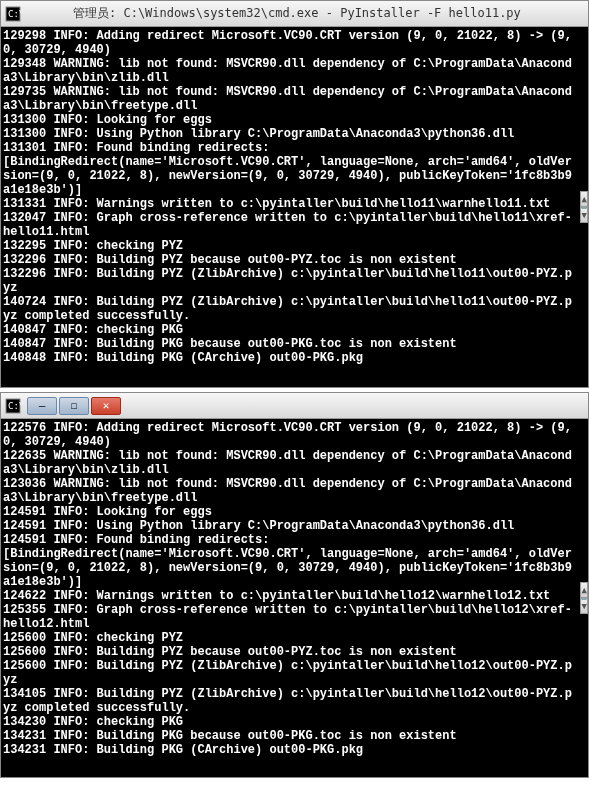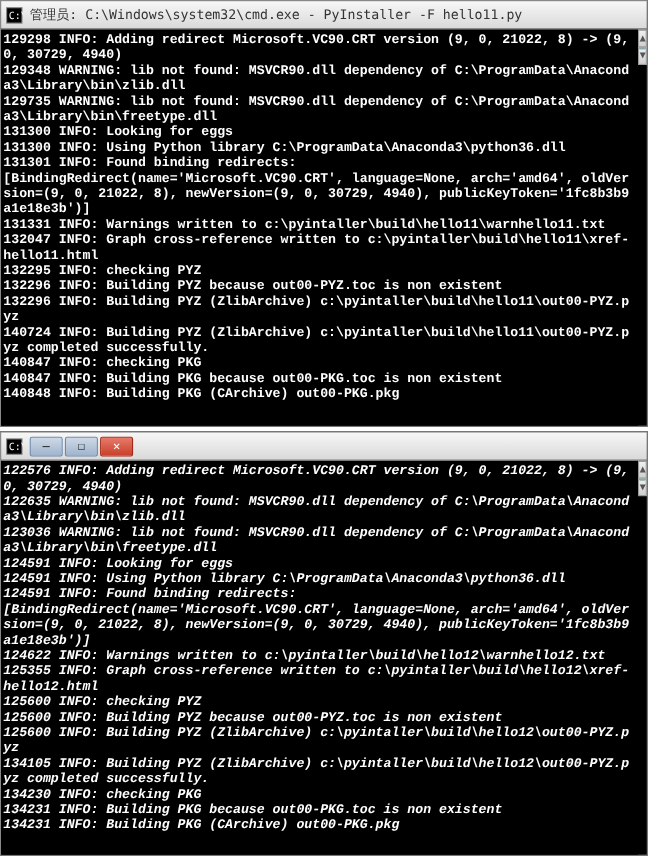--- a/index.html
+++ b/index.html
@@ -29,20 +29,21 @@
     display: flex;
     align-items: center;
     justify-content: center;
     font-size: 10px;
   }
   .titlebar-text {
     flex: 1;
     color: #333;
     white-space: nowrap;
     overflow: hidden;
+    margin-left: 46px;
   }
   .win-controls {
     display: flex;
     gap: 2px;
   }
   .win-btn {
     width: 30px;
     height: 18px;
     display: flex;
     align-items: center;
@@ -60,28 +61,28 @@
     font-family: "Consolas", "Courier New", monospace;
     font-size: 12px;
     line-height: 14px;
     padding: 2px 2px;
     white-space: pre-wrap;
     word-break: break-all;
     height: 360px;
     overflow: hidden;
     font-weight: bold;
   }
-  .terminal2 { height: 358px; font-style: italic; }
+  .terminal2 { height: 358px; }
   .scrollbar-gutter {
     width: 16px;
     background: #e8e8e8;
   }
   .window-body {
     display: flex;
-    align-items: flex-start;
+    align-items: center;
   }
   .scroll-up, .scroll-down {
     height: 16px;
     background: linear-gradient(#f0f0f0,#cfcfcf);
     border:1px solid #999;
     display:flex; align-items:center; justify-content:center;
     font-size:9px; color:#555;
   }
   .scroll-track { flex:1; background:#e0e0e0; position:relative; }
   .scroll-thumb {

